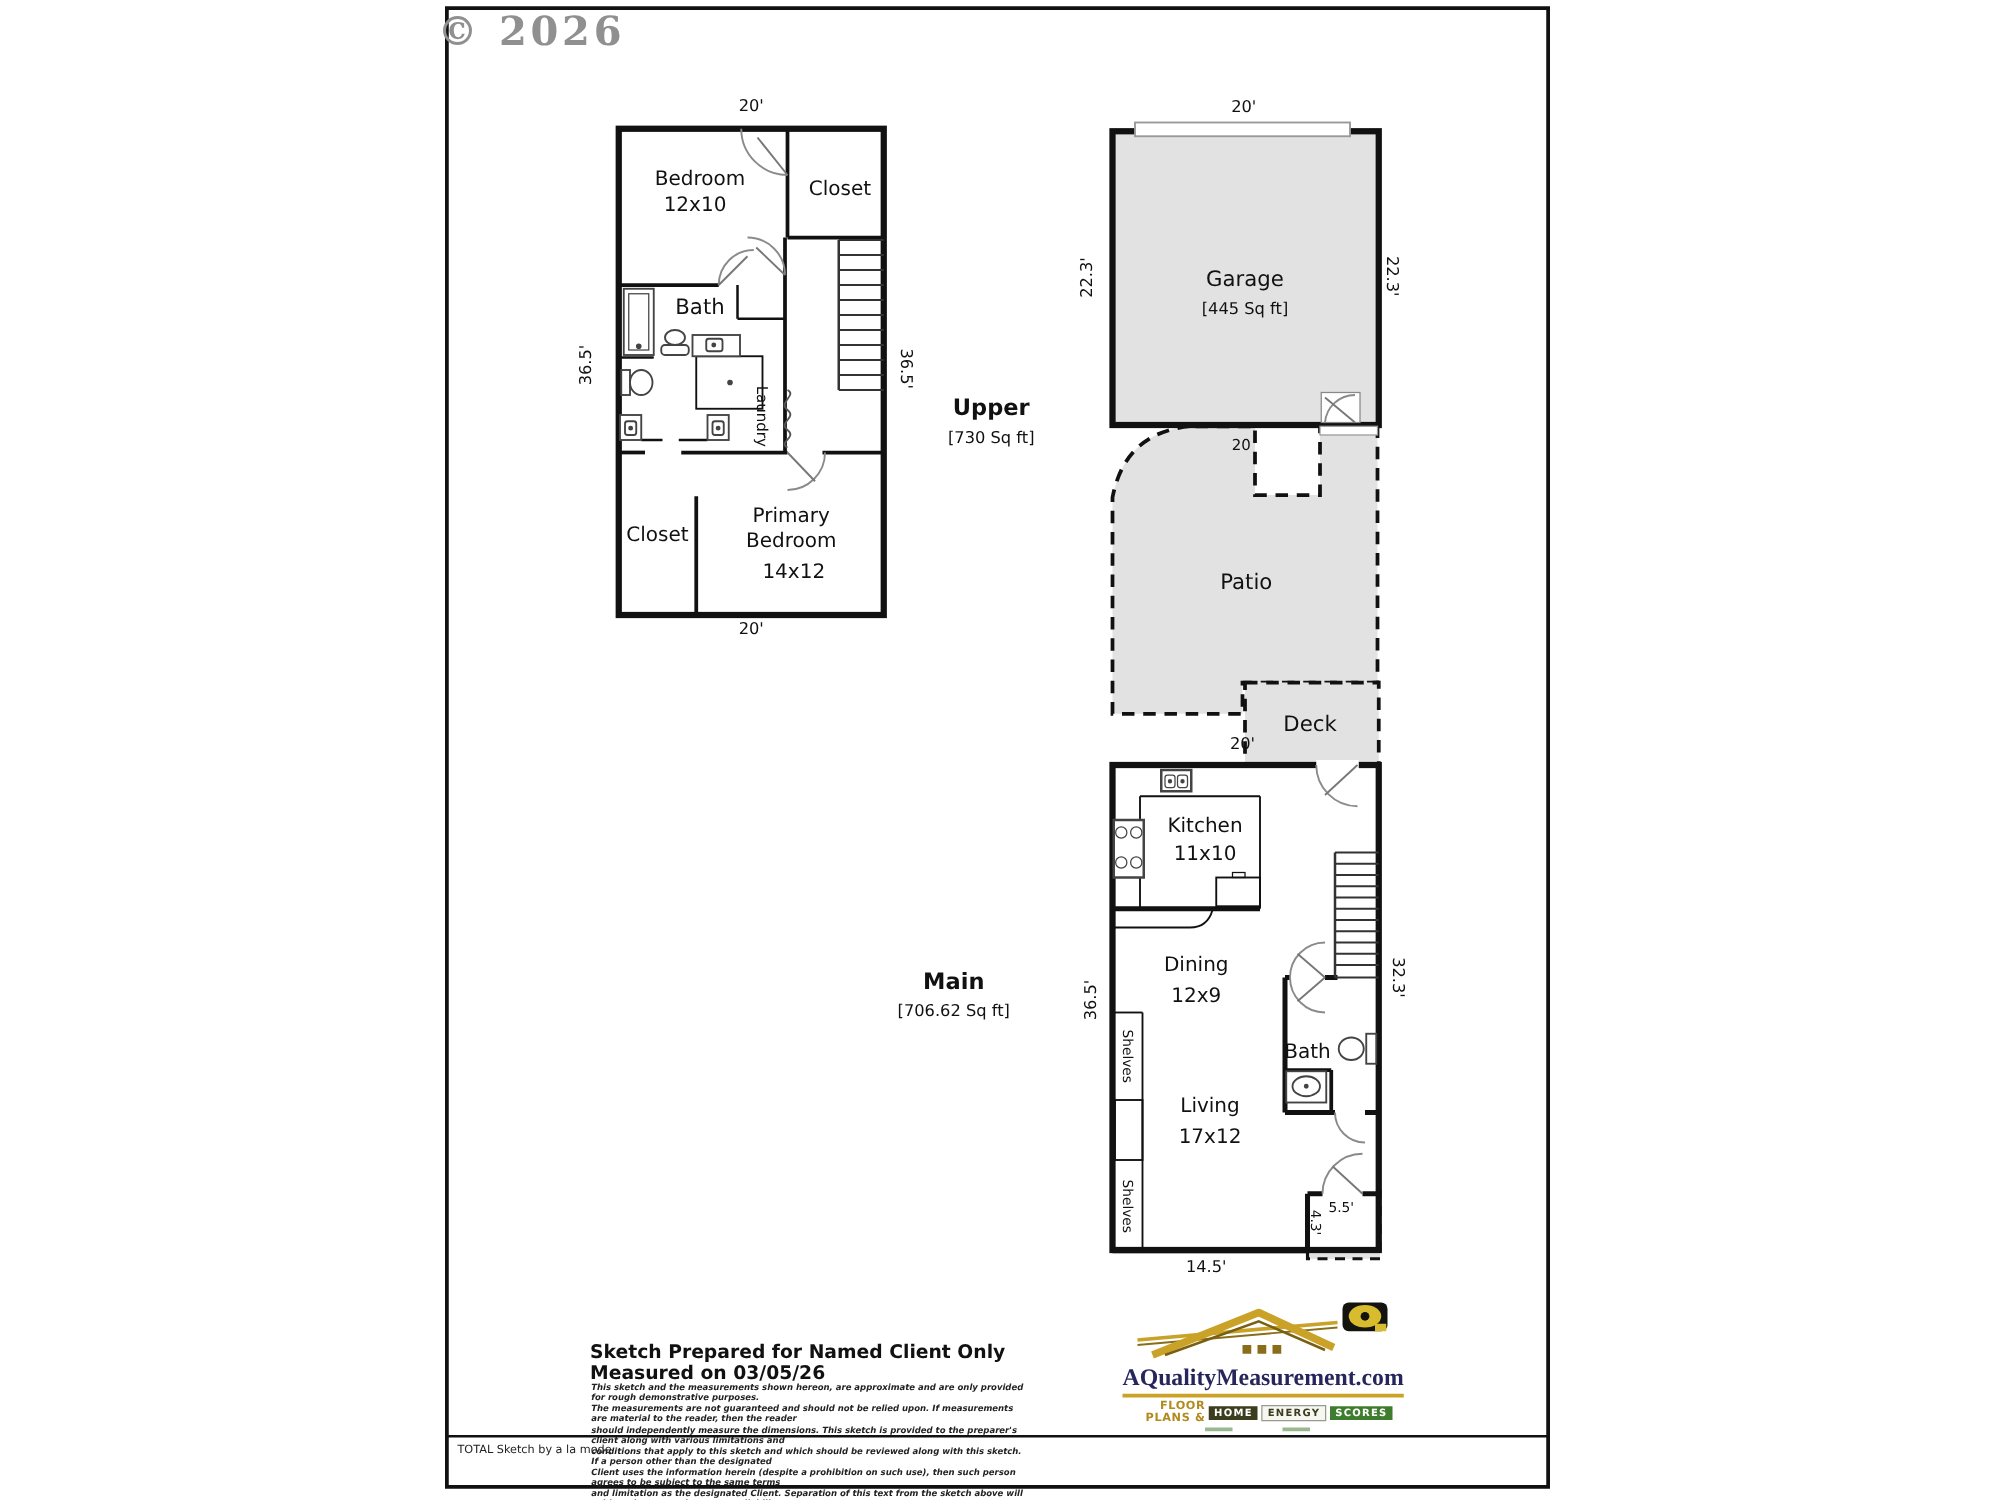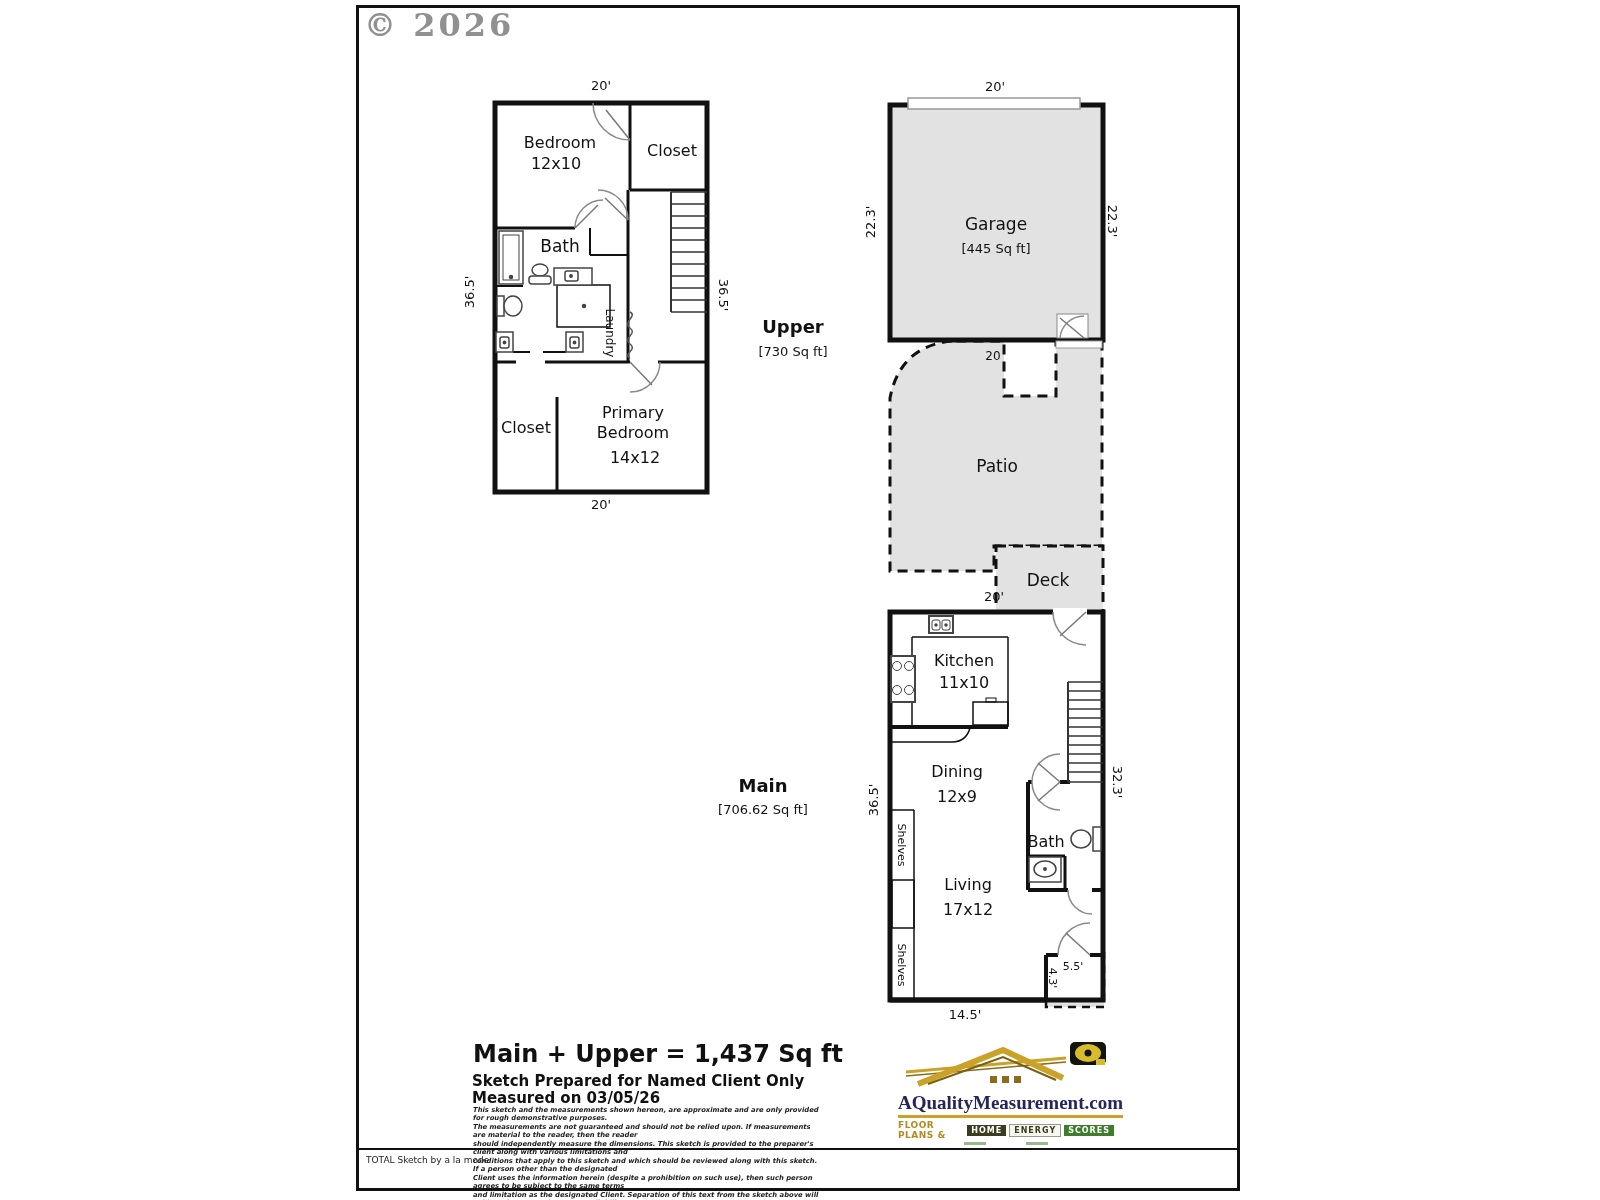--- a/index.html
+++ b/index.html
@@ -12,30 +12,30 @@
   .lbl{position:absolute;white-space:nowrap;transform:translate(-50%,-50%);
        font-size:16px;color:#111;text-align:center;line-height:1.3;}
   .rotcw{transform:translate(-50%,-50%) rotate(90deg);}
   .rotccw{transform:translate(-50%,-50%) rotate(-90deg);}
   .dim{font-size:13px;}
   .dim-sm{font-size:12px;}
   .tiny{font-size:11px;}
   .title{font-size:18px;font-weight:bold;}
   .area{font-size:13px;}
   .room-lg{font-size:17px;}
-  #copyright{position:absolute;left:364px;top:6px;font-family:"DejaVu Serif",serif;
+  #copyright{position:absolute;left:350px;top:6px;font-family:"DejaVu Serif",serif;
              font-size:32px;font-weight:bold;letter-spacing:3px;color:#909090;}
   .foot{position:absolute;white-space:nowrap;}
   #total-line{left:473px;top:1040px;font-size:24px;font-weight:bold;}
   #prepared-line{left:472px;top:1072px;font-size:15px;font-weight:bold;}
   #measured-line{left:472px;top:1089px;font-size:15px;font-weight:bold;}
   #disclaimer{position:absolute;left:473px;top:1106px;width:350px;
               font-size:6.8px;font-weight:bold;font-style:italic;color:#222;line-height:1.25;}
   #credit{left:366px;top:1155px;font-size:9px;color:#222;}
-  #logo{position:absolute;left:898px;top:1036px;width:216px;text-align:left;}
+  #logo{position:absolute;left:898px;top:1036px;width:216px;text-align:right;}
   #logo-url{display:inline-block;font-family:"Liberation Serif",serif;font-size:19px;
             font-weight:bold;color:#26265c;border-bottom:3px solid #c9a227;padding-bottom:1px;}
   #logo-tagline{display:flex;justify-content:center;align-items:center;gap:3px;margin-top:2px;}
   #logo-prefix{color:#b28a1e;font-weight:bold;font-size:9px;letter-spacing:.5px;text-transform:uppercase;}
   .badge{font-size:8px;font-weight:bold;padding:1px 4px;letter-spacing:1px;}
   #badge-home{background:#3c3c1e;color:#fff;}
   #badge-energy{background:#f7f7f2;color:#3c3c1e;border:1px solid #9a9a8a;}
   #badge-scores{background:#3f7d2e;color:#fff;}
   #logo-ticks{display:flex;justify-content:center;gap:40px;margin-top:2px;}
   .tick{width:22px;height:3px;background:#9ab88e;}
@@ -241,21 +241,20 @@
   <div class="lbl" style="left:968px;top:910px;">17x12</div>
   <div class="lbl" style="left:1046px;top:842px;">Bath</div>
   <div class="lbl tiny rotcw" style="left:901px;top:845px;">Shelves</div>
   <div class="lbl tiny rotcw" style="left:901px;top:965px;">Shelves</div>
   <div class="lbl dim rotccw" style="left:874px;top:800px;">36.5'</div>
   <div class="lbl dim rotcw" style="left:1117px;top:782px;">32.3'</div>
   <div class="lbl dim" style="left:965px;top:1015px;">14.5'</div>
   <div class="lbl tiny" style="left:1073px;top:967px;">5.5'</div>
   <div class="lbl tiny rotcw" style="left:1052px;top:978px;">4.3'</div>
 
-  <div class="foot" id="total-line">Main + Upper = 1,437 Sq ft</div>
   <div class="foot" id="prepared-line">Sketch Prepared for Named Client Only</div>
   <div class="foot" id="measured-line">Measured on 03/05/26</div>
   <div id="disclaimer">
     <div>This sketch and the measurements shown hereon, are approximate and are only provided for rough demonstrative purposes.</div>
     <div>The measurements are not guaranteed and should not be relied upon.  If measurements are material to the reader, then the reader</div>
     <div>should independently measure the dimensions.  This sketch is provided to the preparer's client along with various limitations and</div>
     <div>conditions that apply to this sketch and which should be reviewed along with this sketch.  If a person other than the designated</div>
     <div>Client uses the information herein (despite a prohibition on such use), then such person agrees to be subject to the same terms</div>
     <div>and limitation as the designated Client.  Separation of this text from the sketch above will subject the separating party to liability.</div>
   </div>

